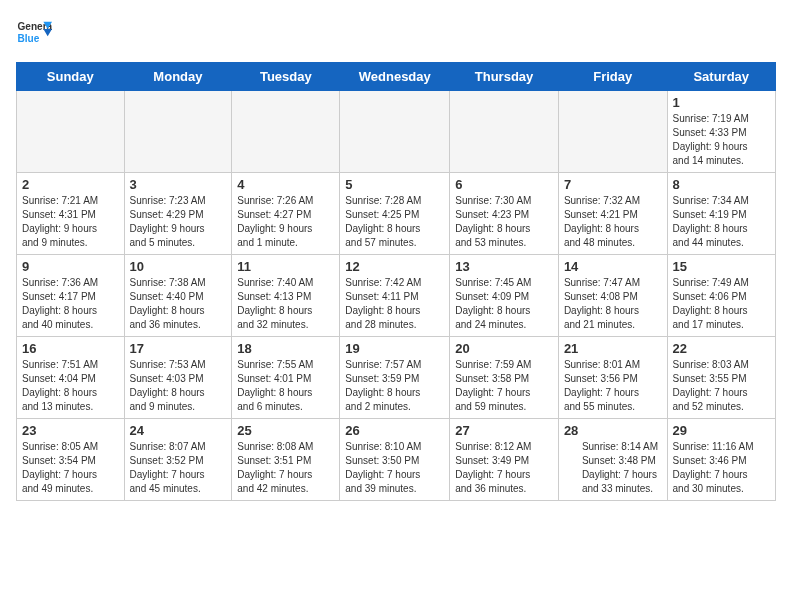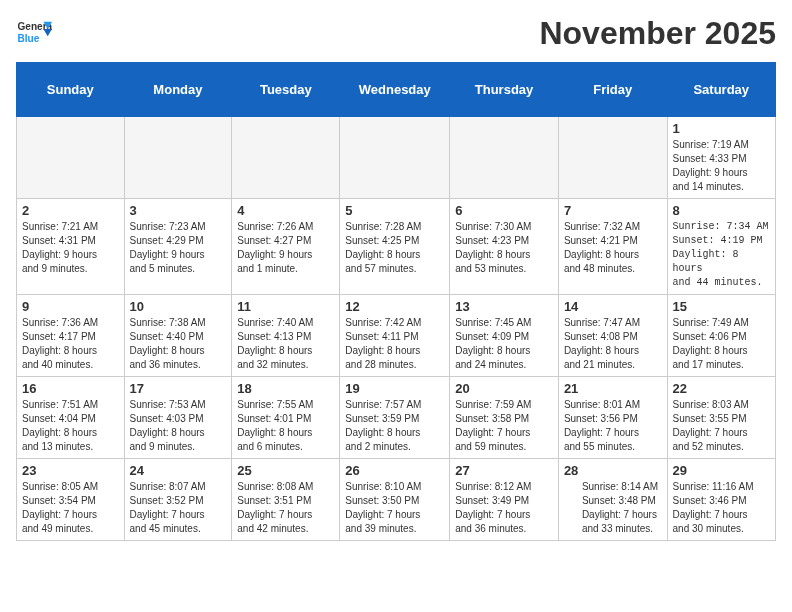--- a/index.html
+++ b/index.html
@@ -48,21 +48,21 @@
       width: 100%;
       border-collapse: collapse;
       border: 1px solid #ccc;
     }
     .calendar th {
       background: #1565C0;
       color: #fff;
       text-align: center;
       font-size: 13px;
       font-weight: bold;
-      padding: 19px 4px;
+      padding: 6px 4px;
       border: 1px solid #1565C0;
     }
     .calendar td {
       vertical-align: top;
       border: 1px solid #ccc;
       padding: 4px 5px;
       width: 113px;
       min-height: 70px;
       font-size: 9.5px;
       color: #333;
@@ -94,21 +94,20 @@
   <div class="header">
     <div class="logo">
       <svg class="logo-icon" viewBox="0 0 50 50" xmlns="http://www.w3.org/2000/svg">
         <text x="2" y="20" font-size="14" font-weight="bold" fill="#333" font-family="Arial">General</text>
         <text x="2" y="36" font-size="14" font-weight="bold" fill="#2196F3" font-family="Arial">Blue</text>
         <polygon points="38,8 50,8 44,18" fill="#2196F3"></polygon>
         <polygon points="38,18 50,18 44,28" fill="#1565C0"></polygon>
       </svg>
     </div>
     <div class="title-block">
-      <div class="month-title">November 2025</div>
     </div>
   </div>
 
   <table class="calendar">
     <thead>
       <tr>
       <th>Sunday</th>
           <th>Monday</th>
           <th>Tuesday</th>
           <th>Wednesday</th>
@@ -171,21 +170,21 @@
           </td>
           <td>
             <span class="day-num">7</span>
             <div class="day-info" style="white-space: pre-line;">Sunrise: 7:32 AM
 Sunset: 4:21 PM
 Daylight: 8 hours
 and 48 minutes.</div>
           </td>
           <td>
             <span class="day-num">8</span>
-            <div class="day-info" style="white-space: pre-line; font-family: Liberation Mono, monospace;">Sunrise: 7:34 AM
+            <div class="day-info" style="white-space: pre-line;">Sunrise: 7:34 AM
 Sunset: 4:19 PM
 Daylight: 8 hours
 and 44 minutes.</div>
           </td>
         </tr>
         <tr>
           <td>
             <span class="day-num">9</span>
             <div class="day-info" style="white-space: pre-line;">Sunrise: 7:36 AM
 Sunset: 4:17 PM

